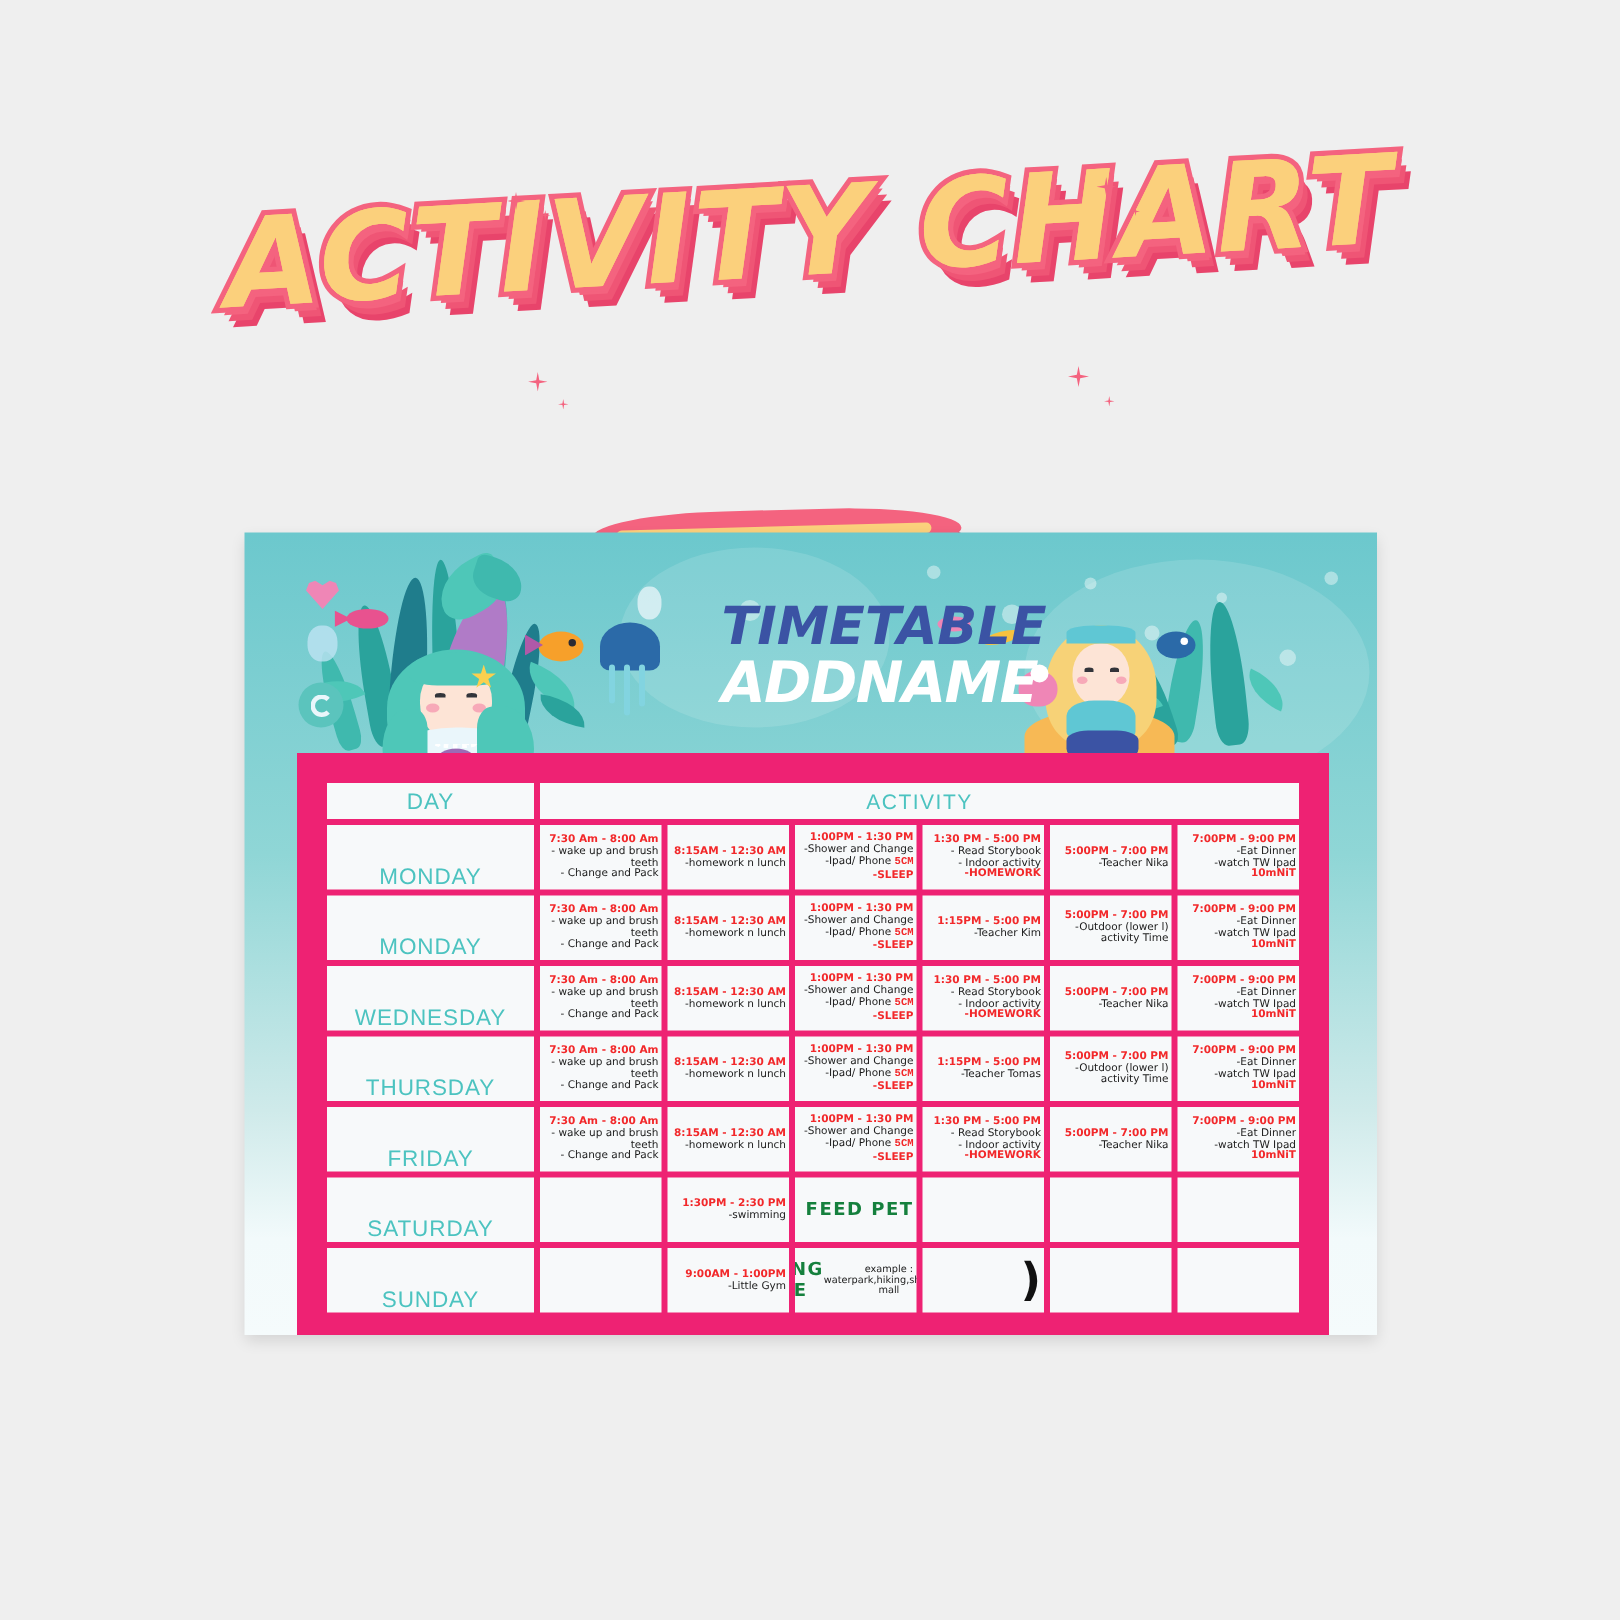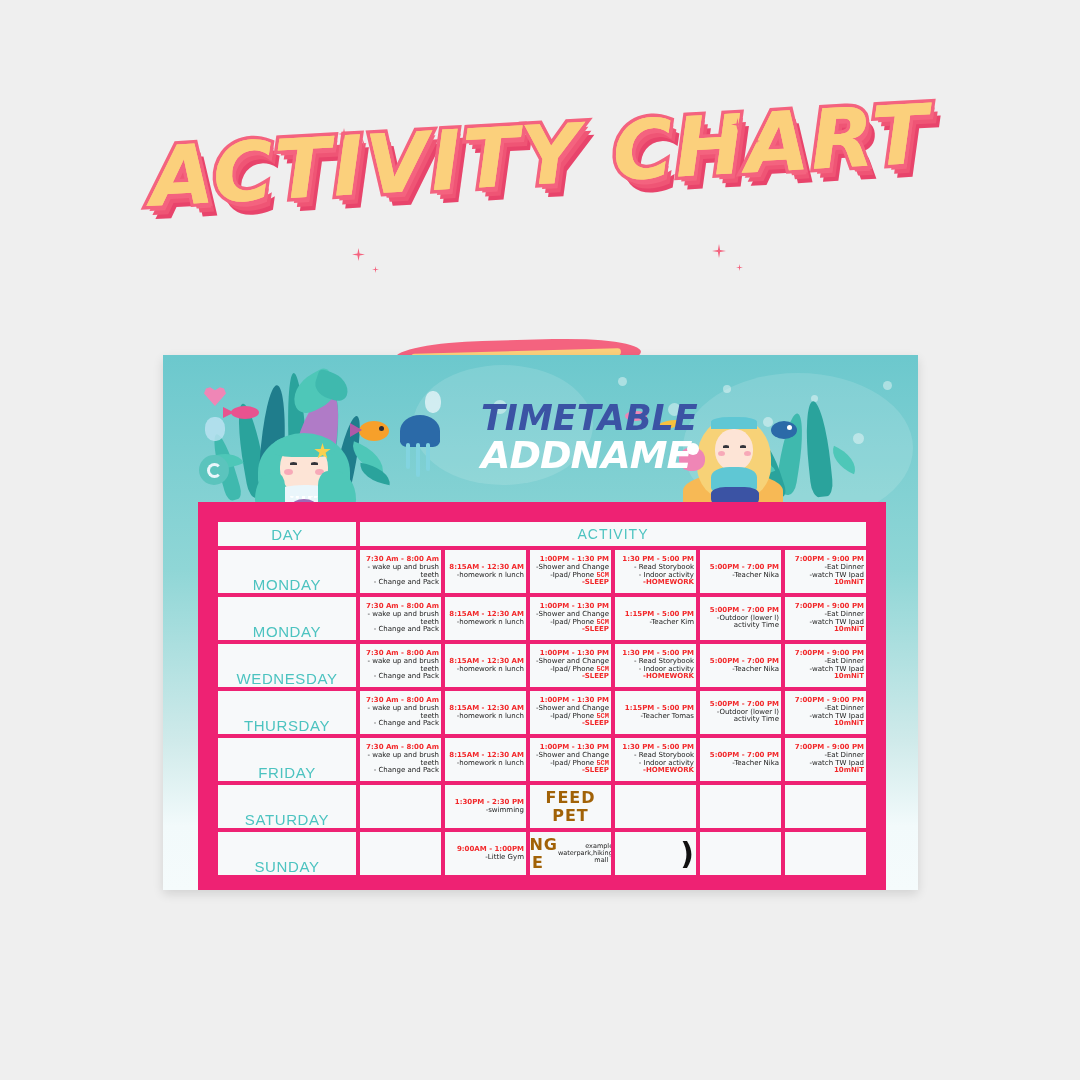--- a/index.html
+++ b/index.html
@@ -168,21 +168,21 @@
     padding: 2px 2px;
     line-height: 1.12;
     font-size: 7px;
     font-family: "DejaVu Sans", sans-serif;
     color: #1b1b1b;
   }
   .act-cell .t { color: #f2282a; font-weight: bold; font-size: 7px; white-space: nowrap; }
   .act-cell .ln { color: #1b1b1b; font-size: 7px; }
   .act-cell .rd { color: #f2282a; font-weight: bold; font-size: 7px; }
   .act-cell .big {
-    color: #a16207; font-weight: bold; font-size: 16px; letter-spacing: 1px;
+    color: #15803d; font-weight: bold; font-size: 12px; letter-spacing: 1px;
   }
   .act-cell .sub { color: #1b1b1b; font-size: 6.5px; }
   .act-cell .badge { color: #f2282a; font-weight: bold; font-family: Liberation Mono, monospace; }
   .paren {
     font-size: 30px; font-weight: bold; color: #111;
     font-family: "DejaVu Sans", sans-serif; line-height: 1;
   }
 </style>
 </head>
 <body>

